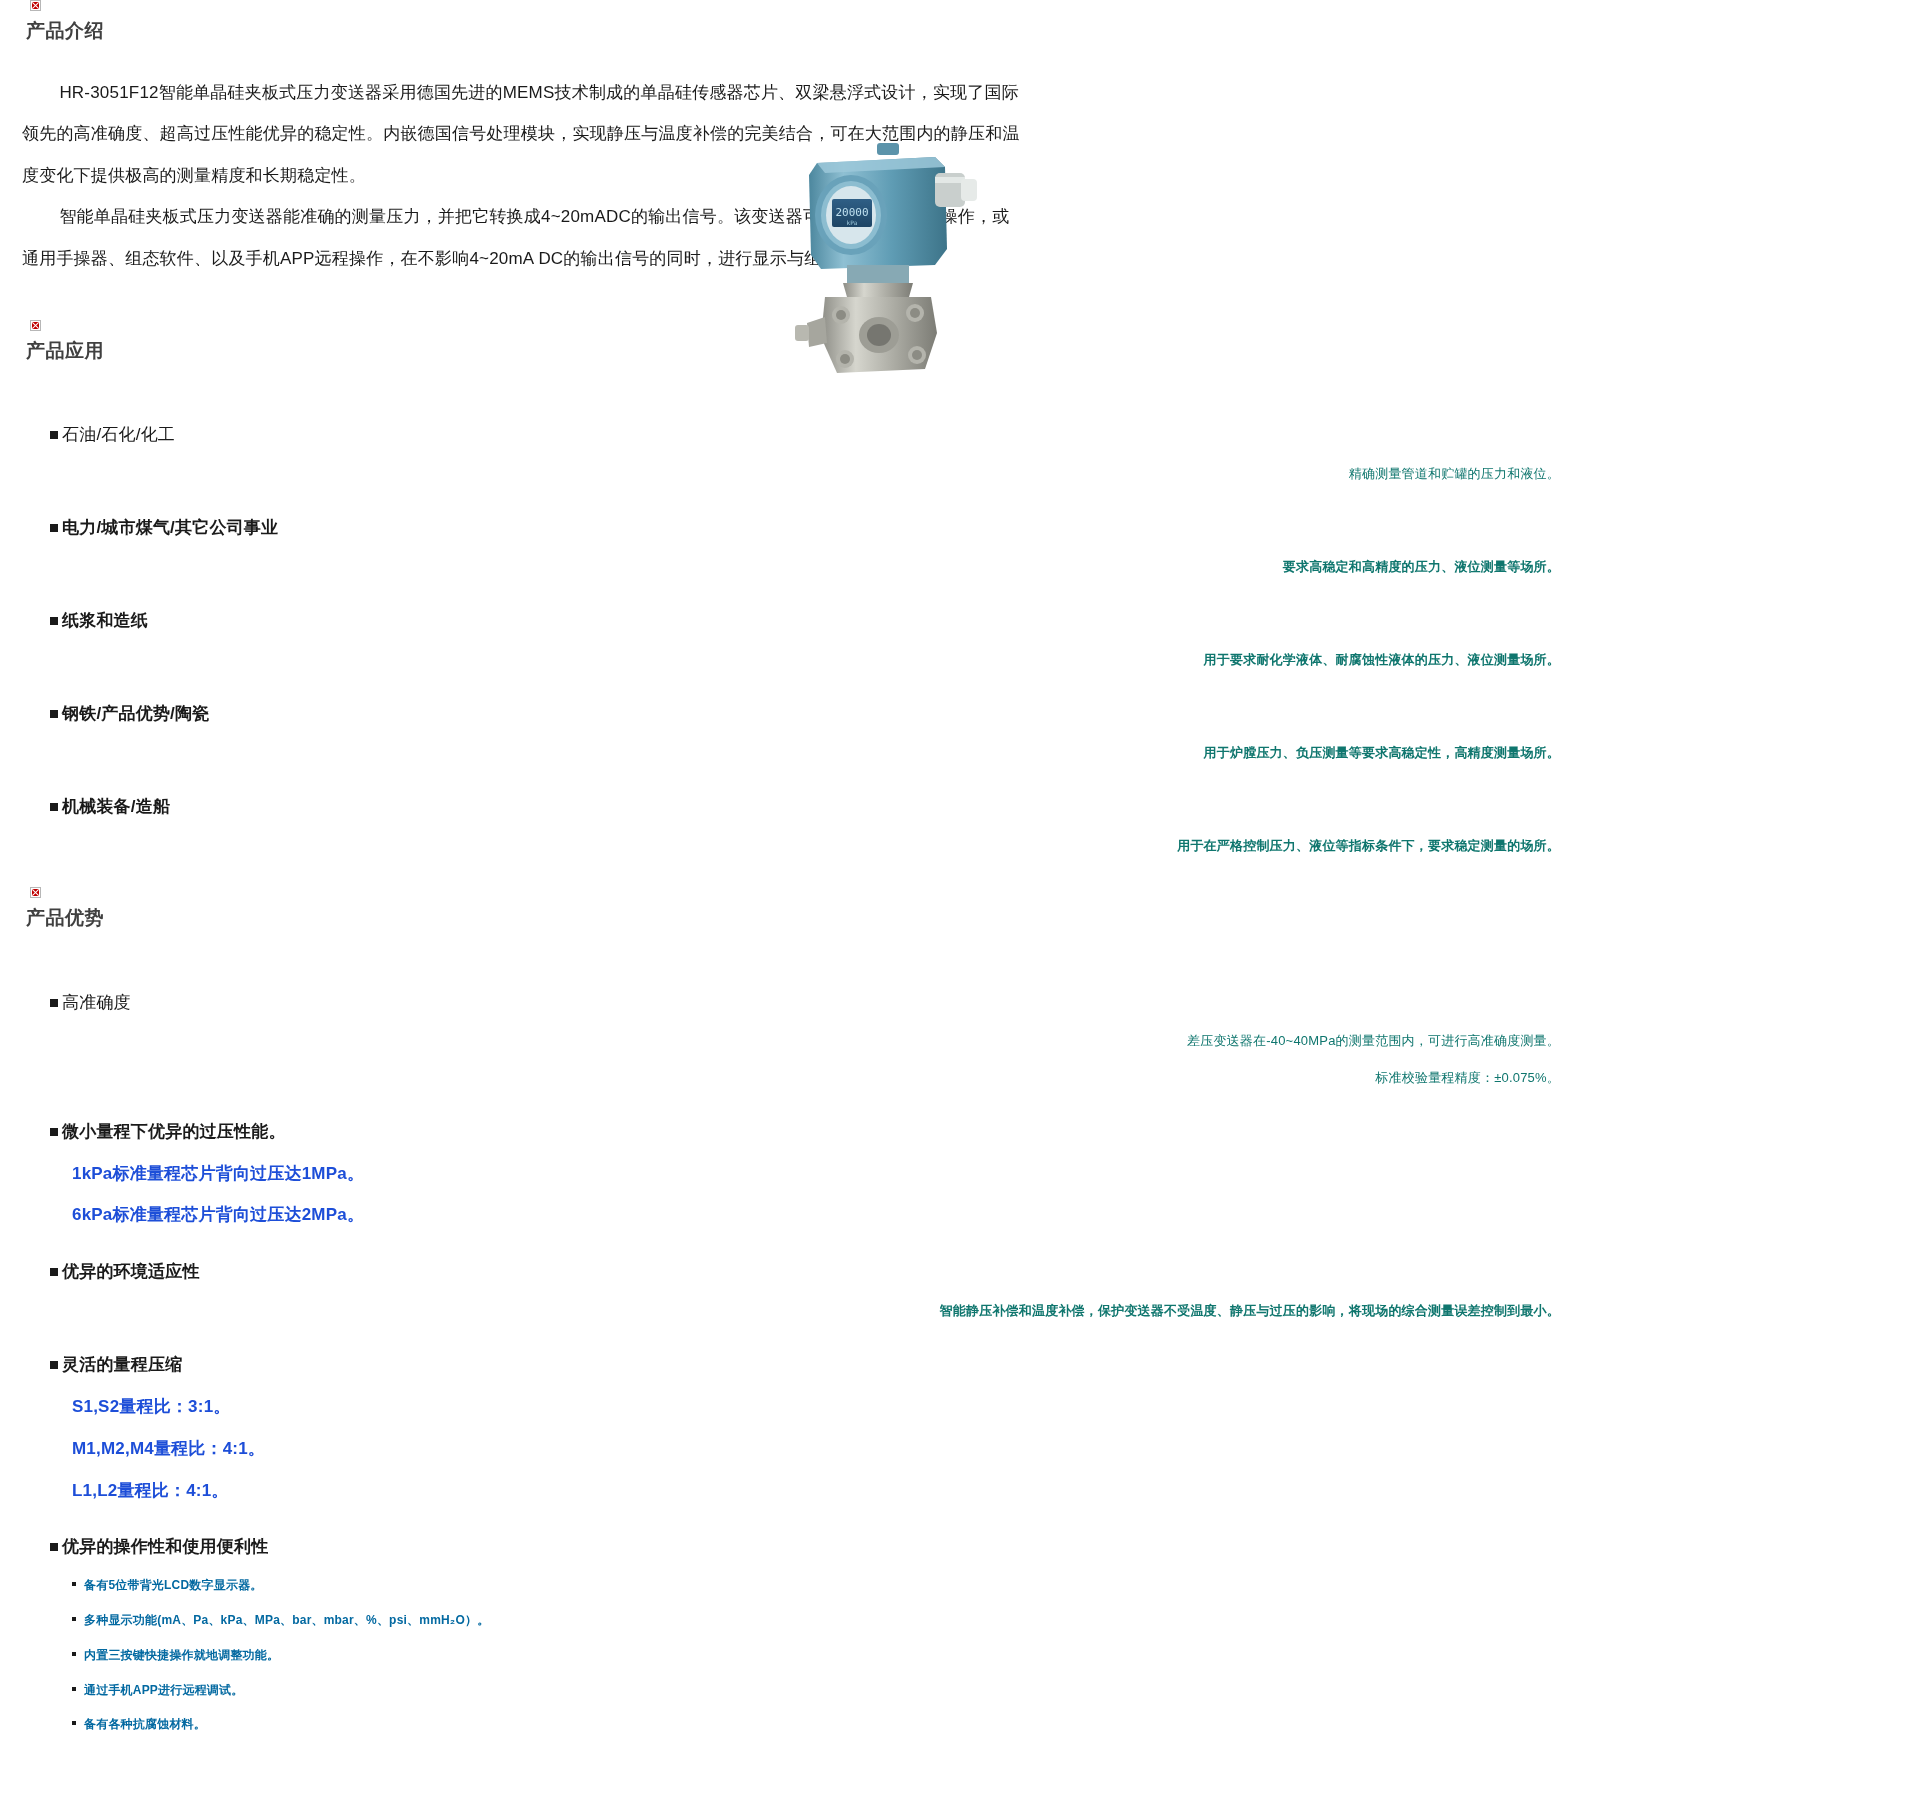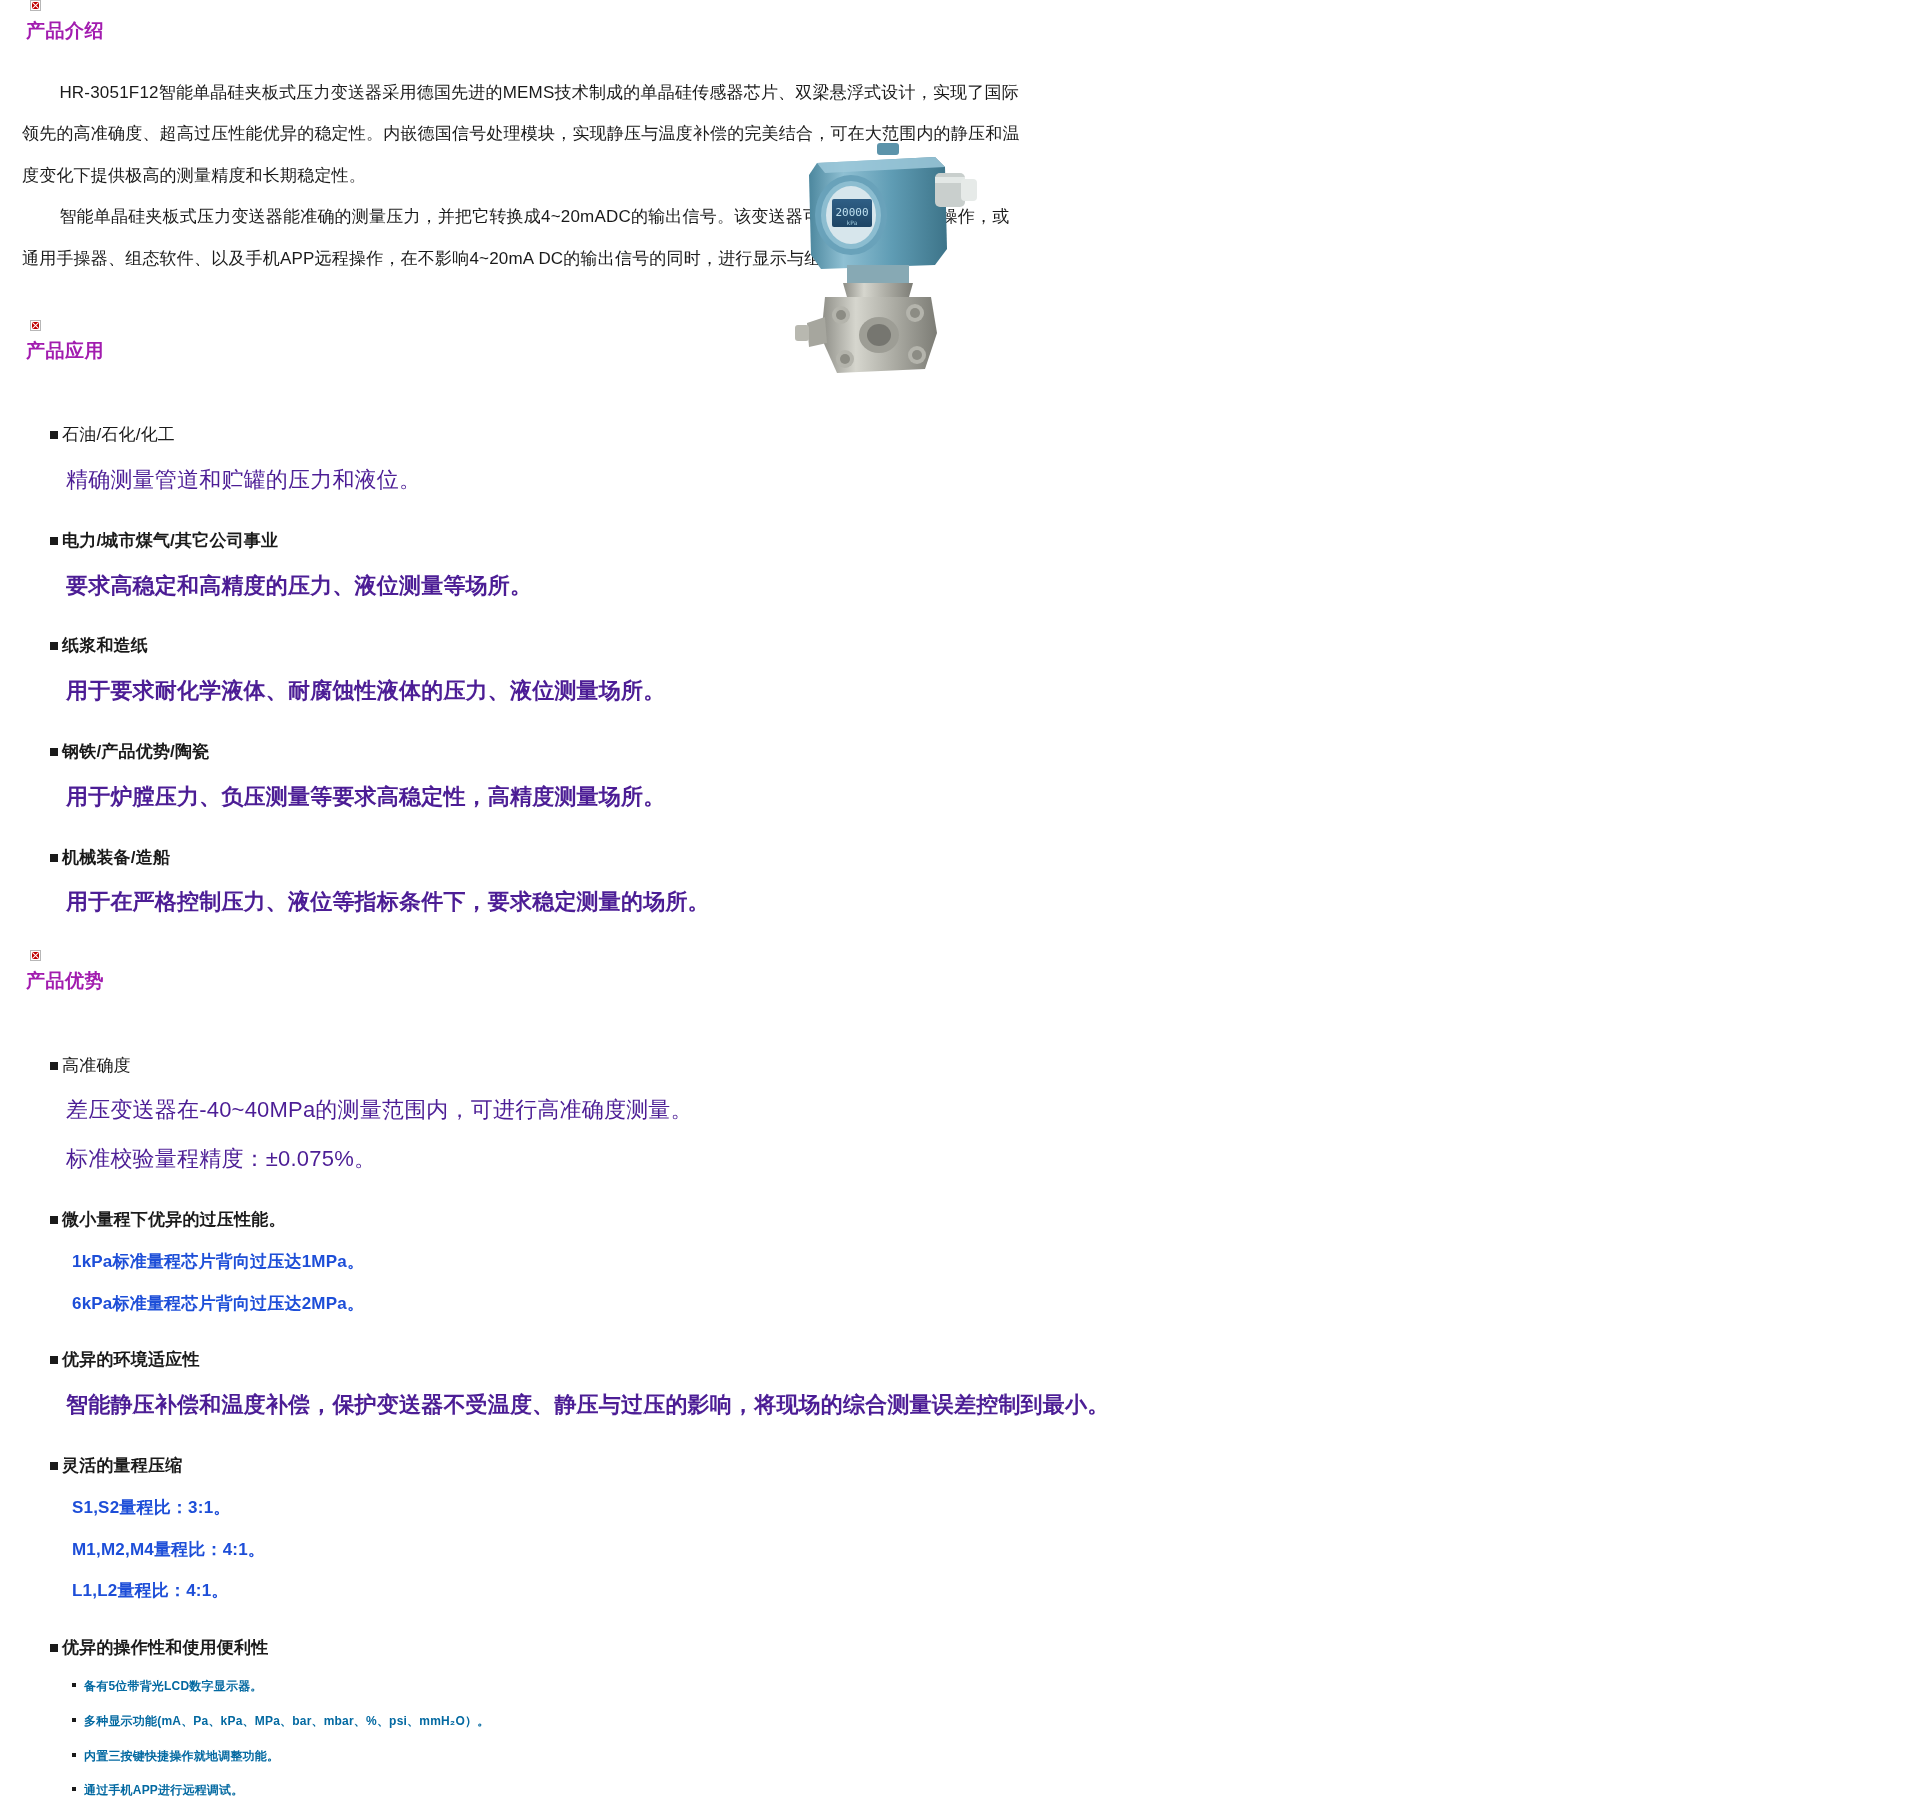--- a/index.html
+++ b/index.html
@@ -57,21 +57,21 @@
     left: 1px; top: 5px;
     width: 9px; height: 1px;
     background: #ffffff;
   }
   .sec-marker .m-x1 { transform: rotate(45deg); }
   .sec-marker .m-x2 { transform: rotate(-45deg); }
 
   h2.section-title {
     font-size: 19px;
     font-weight: bold;
-    color: #a21caf;
+    color: #404040;
     margin: 1px 0 0 0;
     padding: 0 0 0 4px;
     letter-spacing: 0.5px;
     line-height: 1.5;
   }
 
   .intro-block {
     margin-top: 26px;
     position: relative;
   }
@@ -109,25 +109,26 @@
   }
   .li-head .sq {
     display: inline-block;
     width: 8px;
     height: 8px;
     background: #1a1a1a;
     margin-right: 4px;
     vertical-align: 1px;
   }
   .li-sub {
-    font-size: 22px;
+    font-size: 13px;
     line-height: 1.4;
     margin: 18px 0 0 44px;
-    color: #4c1d95;
-    letter-spacing: 0.2px;
+    color: #0f766e;
+    letter-spacing: 0.2px;
+    text-align: right;
   }
   .li-sub2 {
     font-size: 17px;
     line-height: 1.4;
     margin: 18px 0 0 50px;
     color: #1d4ed8;
     letter-spacing: 0.2px;
   }
   .li-dot {
     font-size: 12px;

